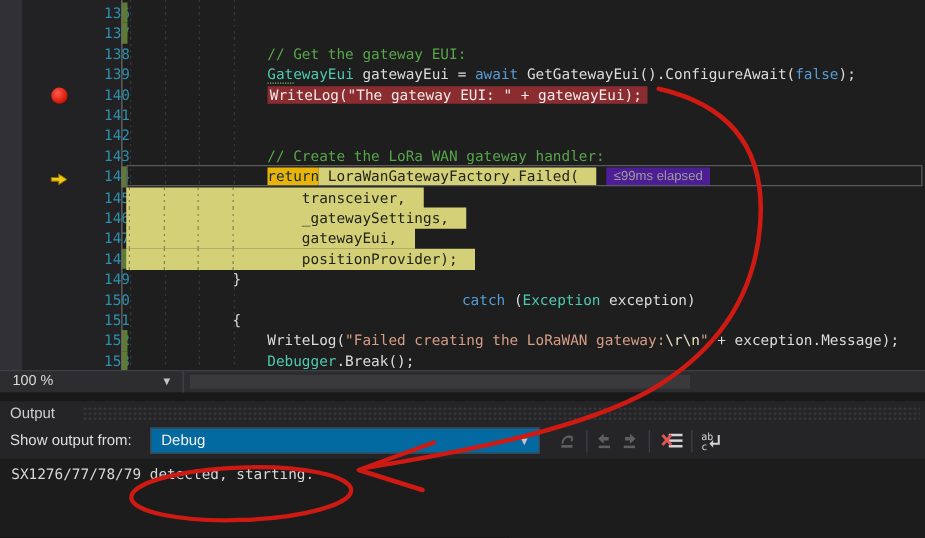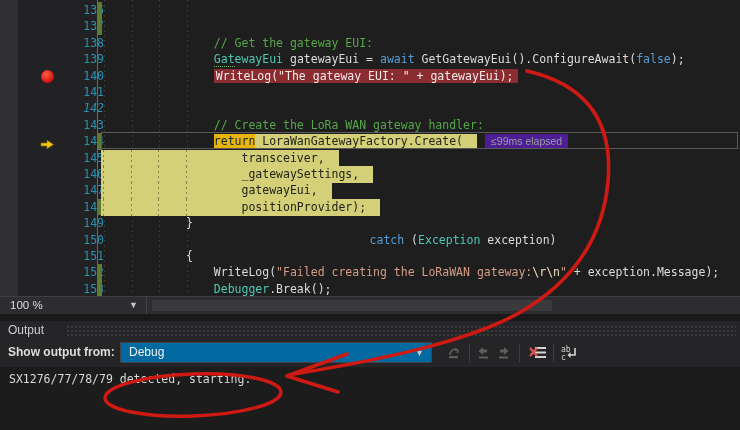--- a/index.html
+++ b/index.html
@@ -59,21 +59,21 @@
   .hscroll-thumb{position:absolute;left:152px;top:3px;width:400px;height:11px;background:#3a3a3d;}
   
   .splitter{position:absolute;left:0;top:314px;width:740px;height:7px;background:#19191a;}
   
   .output{position:absolute;left:0;top:321px;width:740px;height:109px;background:#252527;}
   .out-title{position:relative;height:18px;}
   .out-title .t{position:absolute;left:8px;top:2px;color:#cccecf;font-size:12px;}
   .out-title .tex{position:absolute;left:66px;right:4px;top:4px;bottom:3px;
       background-image:radial-gradient(#3a3a3d 1px,transparent 1px);background-size:4px 4px;}
   .out-toolbar{position:relative;height:28px;}
-  .out-label{position:absolute;left:8px;top:6px;color:#dedede;font-size:12px;font-weight:bold;}
+  .out-label{position:absolute;left:8px;top:6px;color:#dedede;font-size:12px;}
   .combo{position:absolute;left:120px;top:3px;width:312px;height:21px;background:#0369a1;
       border:1px solid #434346;box-sizing:border-box;color:#f1f1f1;font-size:12px;line-height:19px;}
   .combo .cv{padding-left:8px;}
   .combo .caret{position:absolute;right:7px;top:1px;color:#c5c5c5;font-size:9px;line-height:18px;}
   .tb-sep{position:absolute;top:5px;width:1px;height:18px;background:#3f3f46;}
   .tb-btn{position:absolute;top:5px;width:20px;height:18px;}
   .out-content{position:absolute;left:0;top:46px;right:0;bottom:0;background:#1c1c1d;
       font-family:"DejaVu Sans Mono",monospace;font-size:11.5px;color:#d8d8d8;}
   .out-line{padding-left:9px;line-height:19px;white-space:pre;}
   .out-line:first-child{padding-top:3px;}
@@ -90,21 +90,21 @@
     <div class="gutter" id="gutter">
         <div class="gnum" style="top: 2px;">136</div>
         <div class="gbar" style="top: 2px;"></div>
         <div class="gnum" style="top: 18.4px;">137</div>
         <div class="gbar" style="top: 18.4px;"></div>
         <div class="gnum" style="top: 34.8px;">138</div>
         <div class="gnum" style="top: 51.2px;">139</div>
         <div class="gnum" style="top: 67.6px;">140</div>
         <div class="bp" style="top: 69.6px;"></div>
         <div class="gnum" style="top: 84px;">141</div>
-        <div class="gnum" style="top: 100.4px; font-style: italic;">142</div>
+        <div class="gnum" style="top: 100.4px;">142</div>
         <div class="gnum" style="top: 116.8px;">143</div>
         <div class="gnum" style="top: 133.2px;">144</div>
         <div class="gbar" style="top: 133.2px;"></div>
         <div class="step-arrow" style="top: 136.2px;"><svg width="15" height="11" viewBox="0 0 15 11">
             <path d="M1 4 h6 V1.2 L13.5 5.5 7 9.8 V7 H1 Z" fill="#f2c812" stroke="#8a6d00" stroke-width="0.8"></path>
           </svg></div>
         <div class="gnum" style="top: 149.6px;">145</div>
         <div class="gnum" style="top: 166px;">146</div>
         <div class="gnum" style="top: 182.4px;">147</div>
         <div class="gnum" style="top: 198.8px;">148</div>
@@ -121,21 +121,21 @@
     <div class="code-area" id="code">
       <div class="guides"></div>
     <div class="crow" style="top: 2px;"></div>
         <div class="crow" style="top: 18.4px;"></div>
         <div class="crow" style="top: 34.8px;"><span class="tk-pln">                </span><span class="tk-com">// Get the gateway EUI:</span></div>
         <div class="crow" style="top: 51.2px;"><span class="tk-pln">                </span><span class="tk-type-u">Gat</span><span class="tk-type">ewayEui</span><span class="tk-pln"> gatewayEui = </span><span class="tk-kw">await</span><span class="tk-pln"> GetGatewayEui().ConfigureAwait(</span><span class="tk-kw">false</span><span class="tk-pln">);</span></div>
         <div class="crow" style="top: 67.6px;"><span class="tk-pln">                </span><span class="tk-onred">WriteLog("The gateway EUI: " + gatewayEui);</span></div>
         <div class="crow" style="top: 84px;"></div>
         <div class="crow" style="top: 100.4px;"></div>
         <div class="crow" style="top: 116.8px;"><span class="tk-pln">                </span><span class="tk-com">// Create the LoRa WAN gateway handler:</span></div>
-        <div class="crow cur" style="top: 133.2px;"><span class="tk-pln">                </span><span class="tk-retsel">return</span><span class="tk-ysel"> LoraWanGatewayFactory.Create(</span><span class="tk-perftip">≤99ms elapsed</span></div>
+        <div class="crow cur" style="top: 133.2px;"><span class="tk-pln">                </span><span class="tk-retsel">return</span><span class="tk-ysel"> LoraWanGatewayFactory.Failed(</span><span class="tk-perftip">≤99ms elapsed</span></div>
         <div class="crow" style="top: 166px;"><span class="ystrip"><span class="">                    _gatewaySettings,</span></span></div>
         <div class="crow" style="top: 149.6px;"><span class="ystrip"><span class="">                    transceiver,</span></span></div>
         <div class="crow" style="top: 182.4px;"><span class="ystrip"><span class="">                    gatewayEui,</span></span></div>
         <div class="crow" style="top: 199px;"><span class="ystrip"><span class="">                    positionProvider);</span></span></div>
         <div class="crow" style="top: 215.2px;"><span class="tk-pln">            }</span></div>
         <div class="crow" style="top: 231.6px; text-align: center;"><span class="tk-pln">            </span><span class="tk-kw">catch</span><span class="tk-pln"> (</span><span class="tk-type">Exception</span><span class="tk-pln"> exception)</span></div>
         <div class="crow" style="top: 248px;"><span class="tk-pln">            {</span></div>
         <div class="crow" style="top: 264.4px;"><span class="tk-pln">                WriteLog(</span><span class="tk-str">"Failed creating the LoRaWAN gateway:</span><span class="tk-esc">\r\n</span><span class="tk-str">"</span><span class="tk-pln"> + exception.Message);</span></div>
         <div class="crow" style="top: 280.8px;"><span class="tk-pln">                </span><span class="tk-type">Debugger</span><span class="tk-pln">.Break();</span></div>
       </div>

